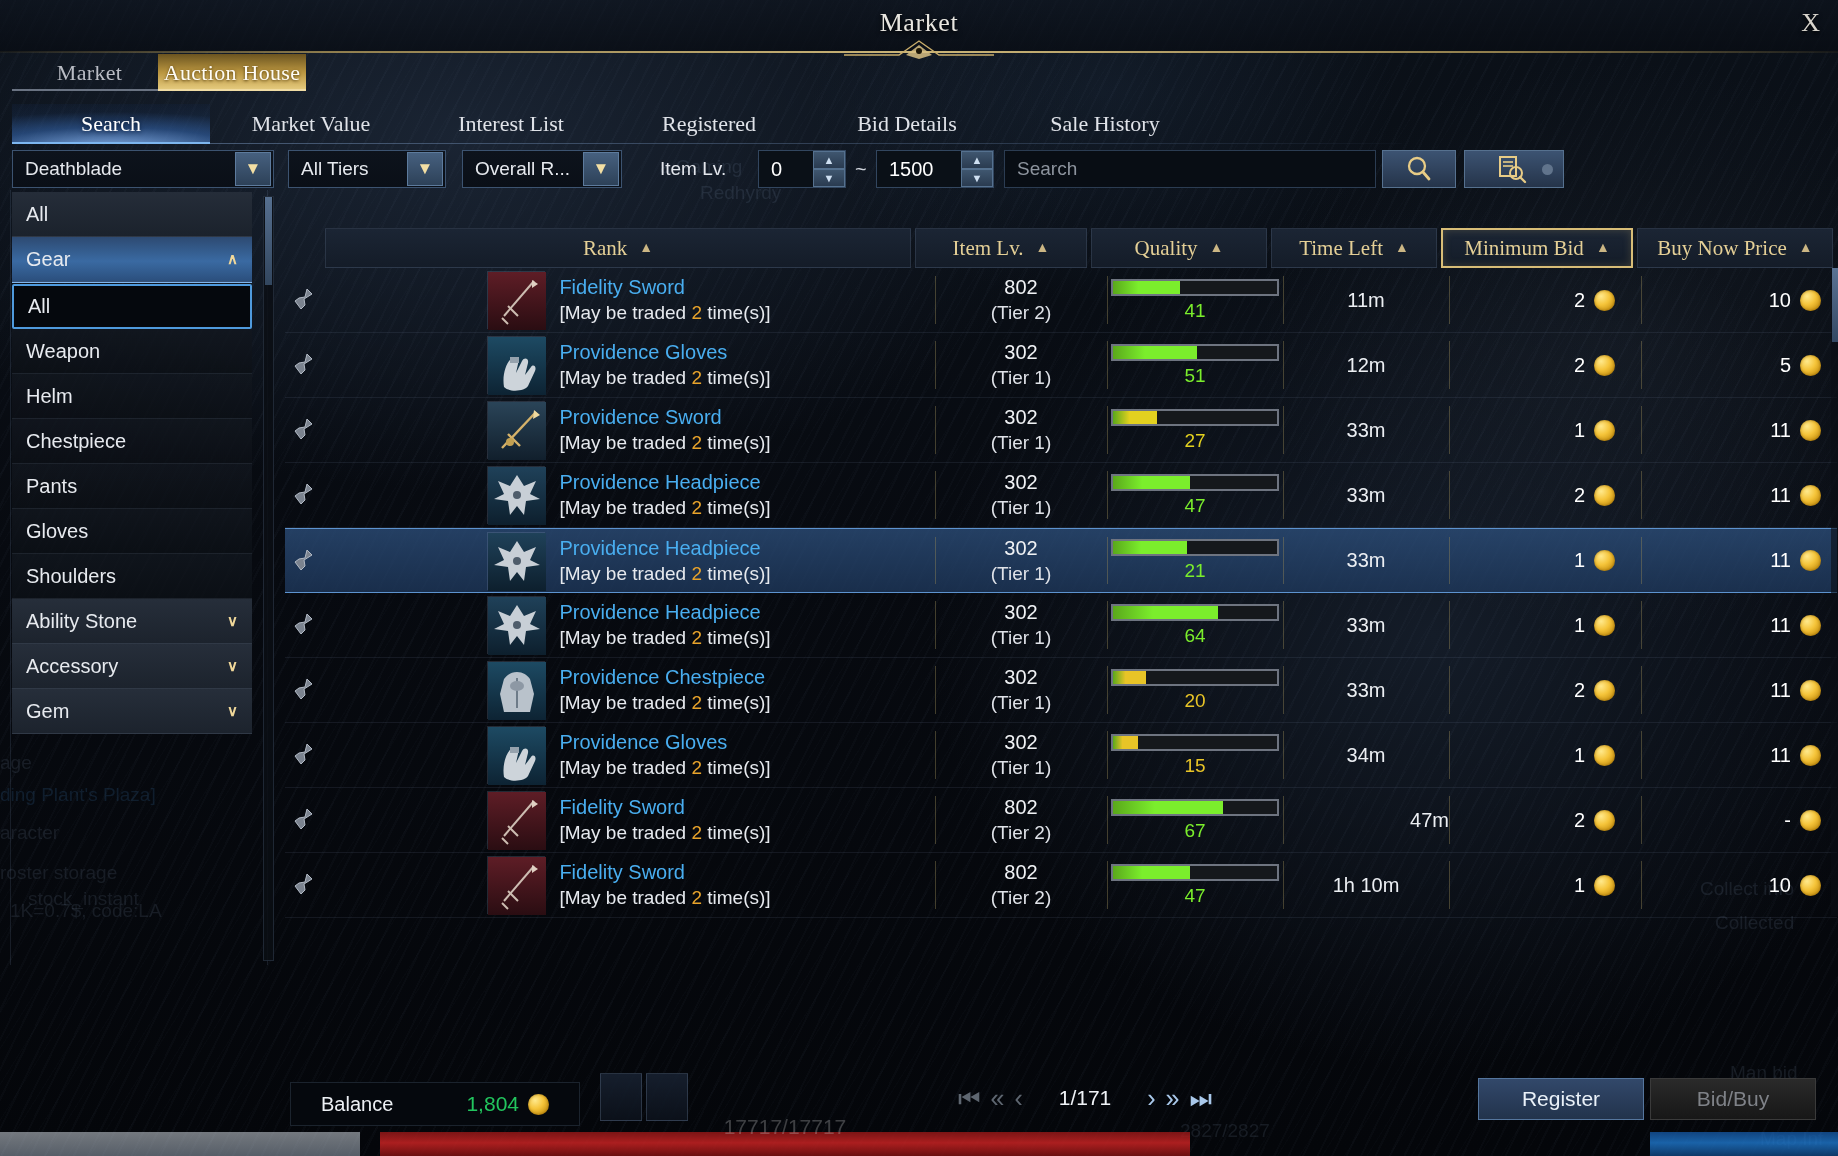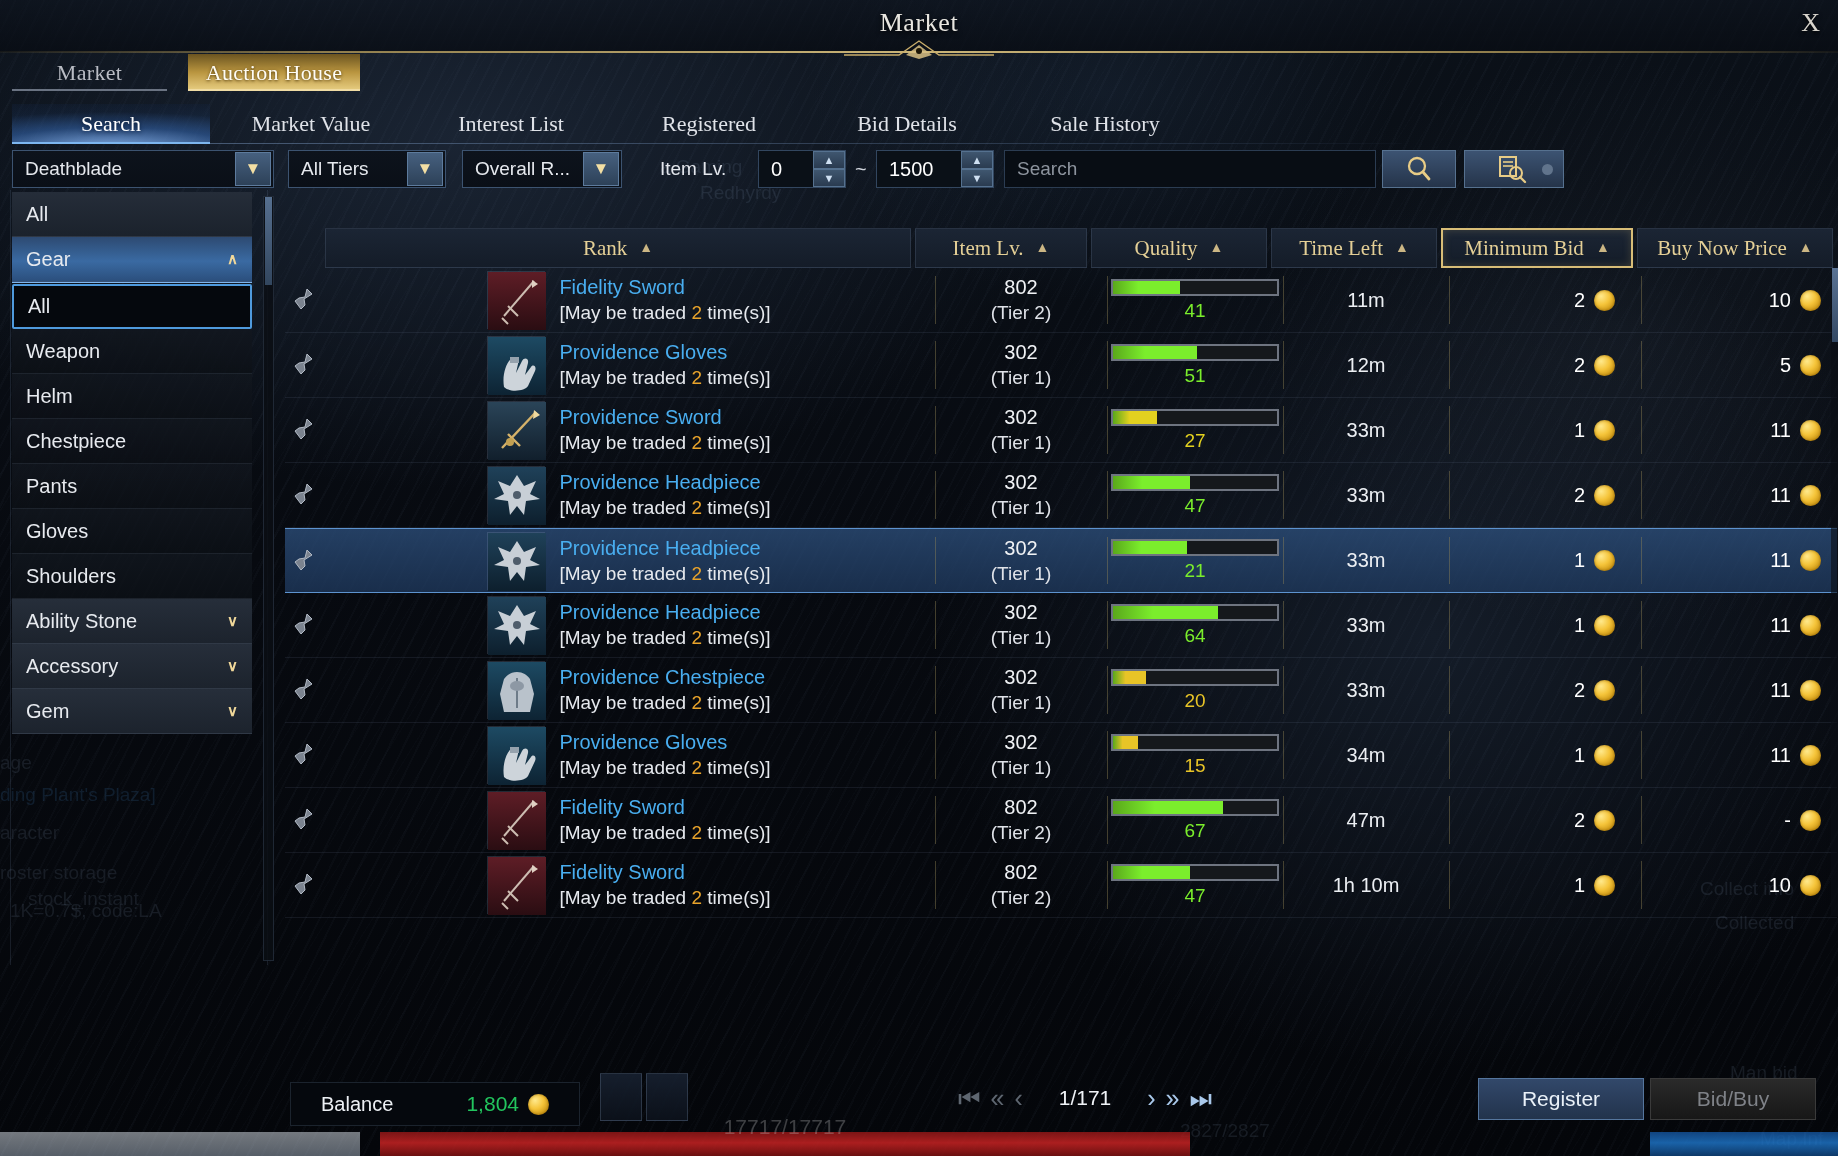--- a/index.html
+++ b/index.html
@@ -339,21 +339,21 @@
   </div>
   <div id="gold-rule"></div>
   <svg id="rule-orn" viewBox="0 0 150 26">
     <path d="M0 21 L55 21 L75 7 L95 21 L150 21" fill="none" stroke="#c9ad6b" stroke-width="1.4"></path>
     <path d="M62 21 L75 11 L88 21 L75 25 Z" fill="#d8bf84" opacity=".85"></path>
     <circle cx="75" cy="17" r="3" fill="#1a1406"></circle>
   </svg>
 
   <div id="toptabs">
       <div class="toptab inactive" style="left: 12px; width: 155px;">Market</div>
-      <div class="toptab active" style="left: 188px; width: 172px;">Auction House</div>
+      <div class="toptab active" style="left: 158px; width: 148px;">Auction House</div>
     </div>
 
   <div id="subtab-underline"></div>
   <div id="subtabs">
       <div class="subtab active" style="left: 12px; width: 198px;">Search</div>
       <div class="subtab" style="left: 212px; width: 198px;">Market Value</div>
       <div class="subtab" style="left: 412px; width: 198px;">Interest List</div>
       <div class="subtab" style="left: 610px; width: 198px;">Registered</div>
       <div class="subtab" style="left: 808px; width: 198px;">Bid Details</div>
       <div class="subtab" style="left: 1006px; width: 198px;">Sale History</div>
@@ -930,21 +930,21 @@
           <div class="cell divider" style="width: 172px; flex-direction: column;">
             <div class="lv-main">802</div>
             <div class="lv-tier">(Tier 2)</div>
           </div>
           <div class="cell divider qual-wrap" style="width: 176px;">
             <div class="qbar">
               <div class="fill" style="width: 67%; background: linear-gradient(90deg, rgb(90, 168, 27) 0%, rgb(123, 238, 44) 38%, rgb(123, 238, 44) 100%);"></div>
             </div>
             <div class="qval" style="color: rgb(123, 238, 44);">67</div>
           </div>
-          <div class="cell divider" style="width: 166px;">
+          <div class="cell divider" style="width: 166px; justify-content: flex-end;">
             <span class="timeleft">47m</span>
           </div>
           <div class="cell divider" style="width: 192px; justify-content: flex-end; padding-right: 26px;">
             <span class="price">
               <span>2</span>
               <span class="coin"></span>
             </span>
           </div>
           <div class="cell divider" style="width: 196px; justify-content: flex-end; padding-right: 16px;">
             <span class="price">

